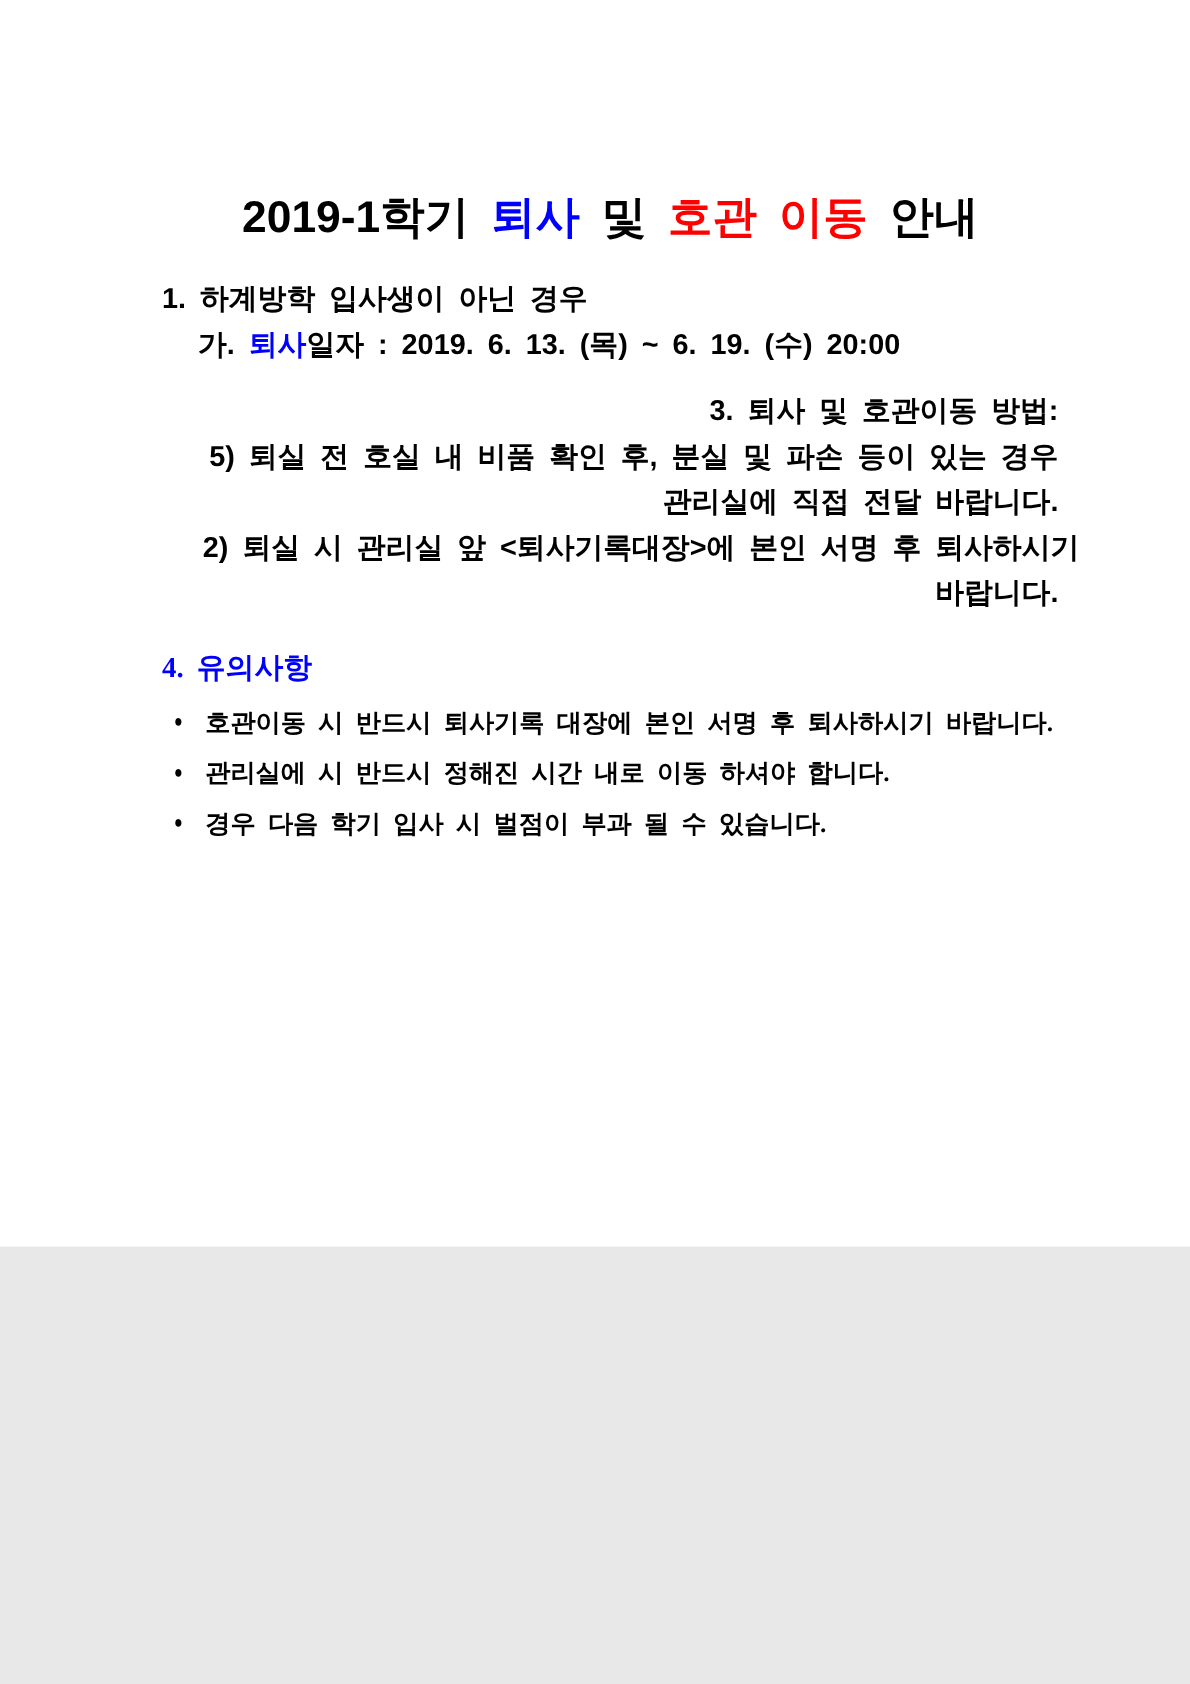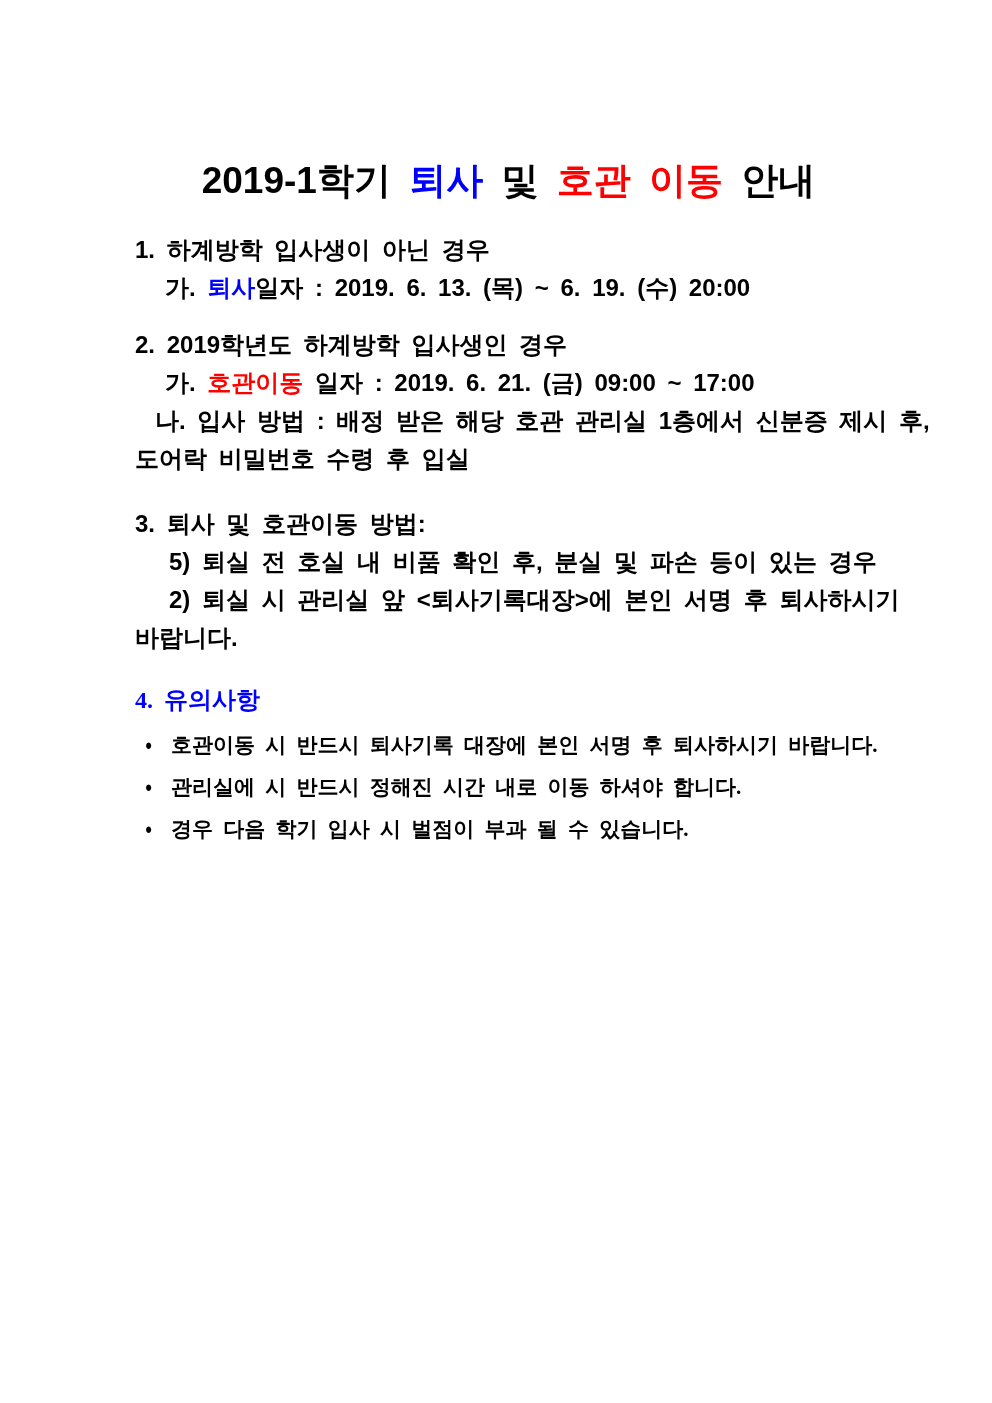--- a/index.html
+++ b/index.html
@@ -1,19 +1,19 @@
 <!DOCTYPE html>
 <html lang="ko" style="--accent-blue: #0000ff; --accent-red: #ff0000; --text: #000000; --page-background: #ffffff;"><head>
 <meta charset="utf-8">
 <style>
   html, body { margin: 0; padding: 0; background: #e8e8e8; }
   .page {
     position: relative;
     width: 992px;
-    height: 1403px;
+    height: 1039px;
     margin: 0 auto;
     background: #ffffff;
     font-family: "Liberation Sans", "DejaVu Sans", sans-serif;
     font-weight: 700;
     color: #000000;
     overflow: hidden;
   }
   .content {
     padding: 158px 110px 0 135px;
   }
@@ -31,21 +31,21 @@
     font-size: 24px;
     line-height: 38px;
     word-spacing: 5px;
     white-space: nowrap;
   }
   .indent-ga { padding-left: 30px; }
   .indent-na { padding-left: 20px; }
   .indent-num { padding-left: 34px; }
   .sec1 { margin-top: 27px; }
   .sec2 { margin-top: 19px; }
-  .sec3 { margin-top: 27px; }
+  .sec3 { margin-top: 17px; text-align: right; }
   .sec4 { margin-top: 24px; font-family: Liberation Serif, serif; }
   .sec4 .heading { margin-bottom: 5px; }
   .blue { color: var(--accent-blue, #0000ff); }
   .red  { color: var(--accent-red, #ff0000); }
   .bullet-row {
     display: flex;
     align-items: flex-start;
     margin: 0;
     padding-left: 10px;
     font-size: 21px;
@@ -69,30 +69,25 @@
 <div class="page">
   <div class="content">
 
     <h1 class="doc-title"><span>2019-1학기 </span><span class="blue">퇴사</span><span> 및 </span><span class="red">호관 이동</span><span> 안내</span></h1>
 
     <div class="sec1">
       <p class="line heading">1. 하계방학 입사생이 아닌 경우</p>
       <p class="line indent-ga"><span>가. </span><span class="blue">퇴사</span><span>일자 : 2019. 6. 13. (목) ~ 6. 19. (수) 20:00</span></p>
     </div>
 
-    <div class="sec2">
-      <p class="line heading">2. 2019학년도 하계방학 입사생인 경우</p>
-      <p class="line indent-ga"><span>가. </span><span class="red">호관이동</span><span> 일자 : 2019. 6. 21. (금) 09:00 ~ 17:00</span></p>
-      <p class="line indent-na">나. 입사 방법 : 배정 받은 해당 호관 관리실 1층에서 신분증 제시 후,</p>
-      <p class="line">도어락 비밀번호 수령 후 입실</p>
-    </div>
 
     <div class="sec3">
       <p class="line heading">3. 퇴사 및 호관이동 방법:</p>
       <p class="line indent-num">5) 퇴실 전 호실 내 비품 확인 후, 분실 및 파손 등이 있는 경우</p>
+      <p class="line">관리실에 직접 전달 바랍니다.</p>
       <p class="line indent-num">2) 퇴실 시 관리실 앞 &lt;퇴사기록대장&gt;에 본인 서명 후 퇴사하시기</p>
       <p class="line">바랍니다.</p>
     </div>
 
     <div class="sec4">
       <p class="line heading blue">4. 유의사항</p>
 
       <div class="bullet-row">
         <span class="bullet-glyph">●</span>
         <span class="bullet-text">호관이동 시 반드시 퇴사기록 대장에 본인 서명 후 퇴사하시기 바랍니다.</span>

